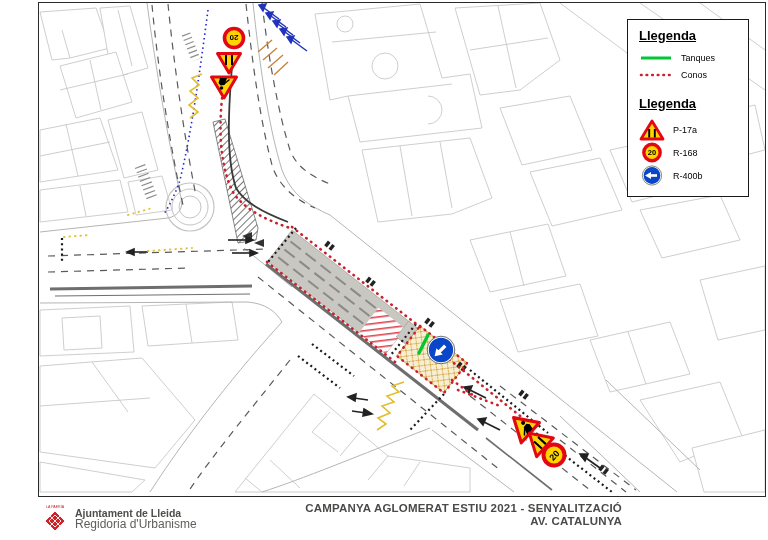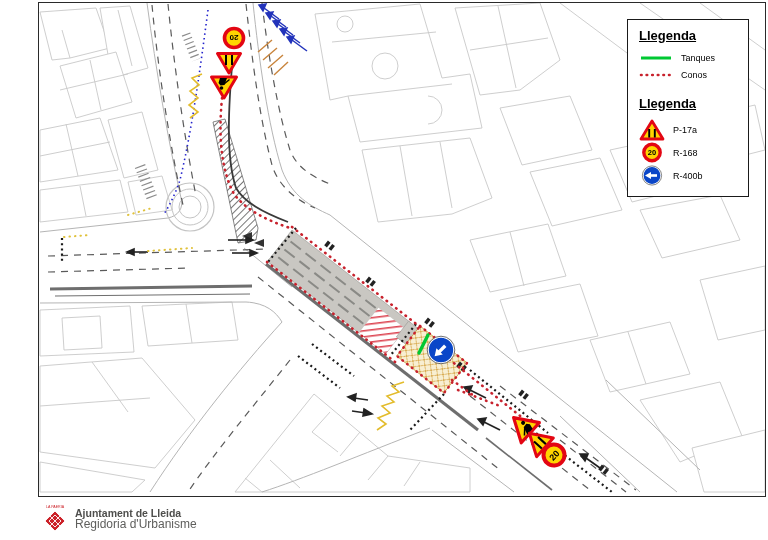--- a/index.html
+++ b/index.html
@@ -358,14 +358,18 @@
        <g transform="translate(12,18)">
          <path d="M0,-10 L10,0 L0,10 L-10,0 Z" fill="#cc2229"></path>
          <path d="M0,-10 L10,0 L0,10 L-10,0 Z M0,-6 L6,0 L0,6 L-6,0 Z M-5,-5 L5,5 M-5,5 L5,-5" fill="none" stroke="#fff" stroke-width="0.9"></path>
        </g>
      </svg>
      <div id="orgtext">
        <div class="org-name">Ajuntament de Lleida</div>
        <div class="org-dept">Regidoria d'Urbanisme</div>
      </div>
    </div>
+   <div id="sheet-title">
+     <div>CAMPANYA AGLOMERAT ESTIU 2021 - SENYALITZACIÓ</div>
+     <div>AV. CATALUNYA</div>
+   </div>
  </div>
 </div>
 
 </body></html>

